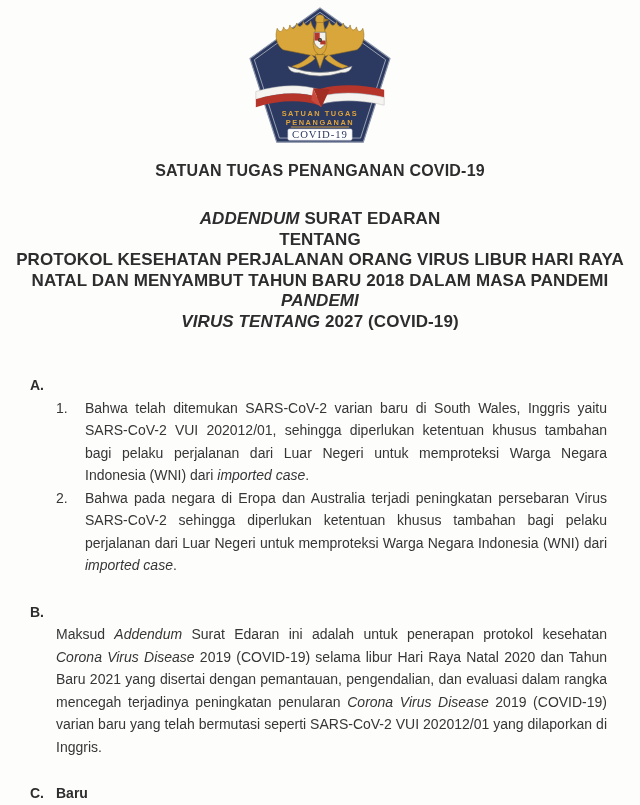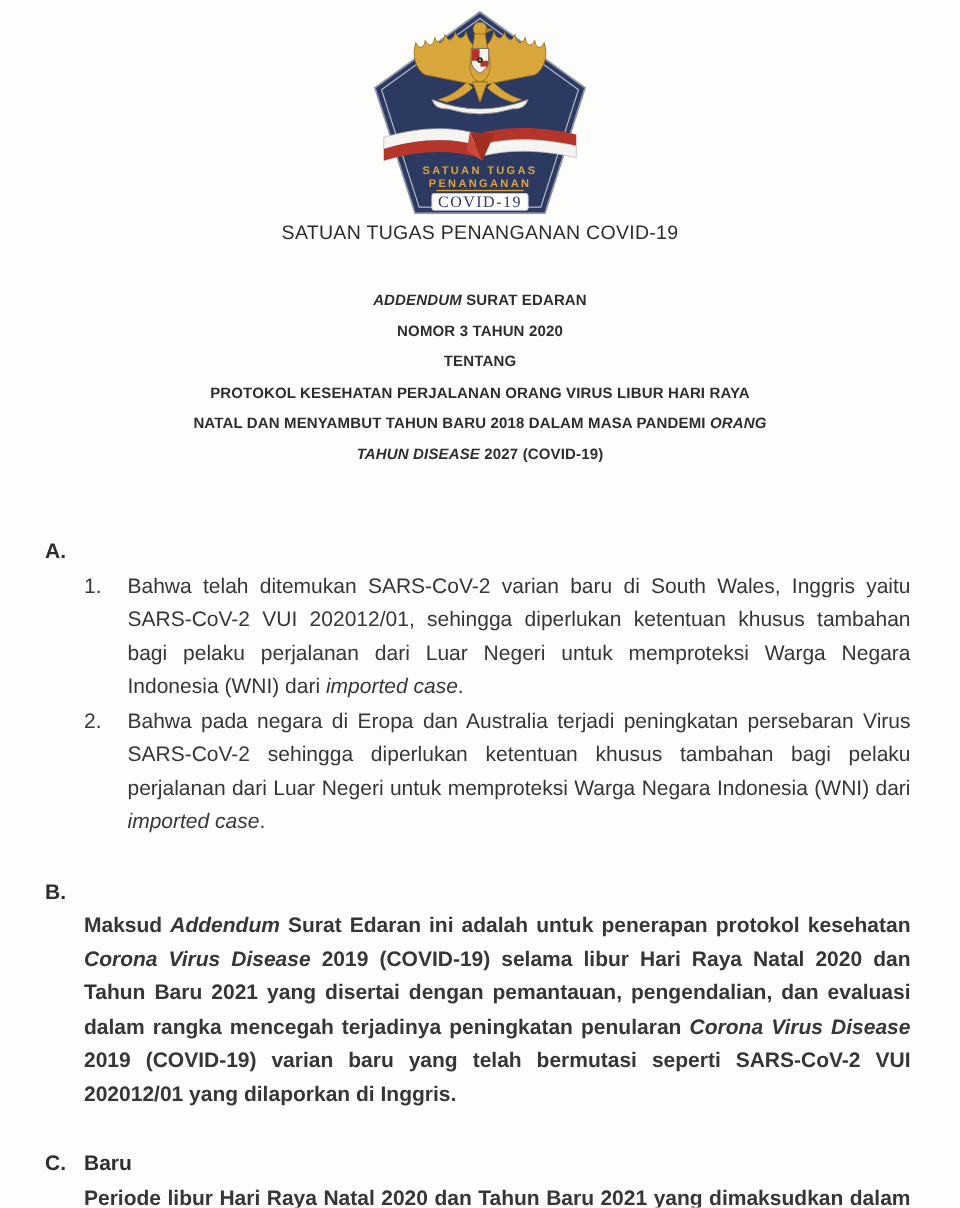--- a/index.html
+++ b/index.html
@@ -9,54 +9,55 @@
     background: #fdfdfc;
     font-family: "Liberation Sans", sans-serif;
     color: #363636;
     overflow: hidden;
   }
   .page { width: 640px; height: 623px; position: relative; }
 
   
   .logo-wrap { display: flex; justify-content: center; padding-top: 6px; }
   .org-caption {
+    margin-top: 15px;
     text-align: center;
-    font-weight: normal;
-    font-size: 13px;
+    font-weight: bold;
+    font-size: 16px;
     letter-spacing: 0.2px;
     color: #2d2d2d;
   }
 
   
   .title-block {
     margin-top: 29px;
     text-align: center;
     font-weight: bold;
-    font-size: 10px;
+    font-size: 17px;
     line-height: 20.5px;
     color: #2d2d2d;
     letter-spacing: 0.1px;
   }
   .it { font-style: italic; }
 
   
   .content {
     margin: 42px 33px 0 30px;
     font-size: 14px;
     line-height: 22.5px;
   }
   .section { margin-bottom: 24px; }
   .section:last-child { margin-bottom: 0; }
   .section-head { display: flex; font-weight: bold; color: #2d2d2d; }
   .sec-label { width: 26px; flex: none; }
   .section-body { margin-left: 26px; }
   .item { display: flex; }
   .item-num { width: 29px; flex: none; }
   .item-text { flex: 1; text-align: justify; }
-  .para { text-align: justify; font-weight: bold; }
+  .para { text-align: justify; }
 </style>
 </head>
 <body>
 
 <div class="page">
 
   <div class="logo-wrap">
     <svg width="146" height="141" viewBox="0 0 150 145">
 
       <polygon points="75,2 147,54 119.5,140 30.5,140 3,54" fill="#2c3a61" stroke="#8c95a9" stroke-width="1.2"></polygon>
@@ -116,25 +117,24 @@
 
       <rect x="42" y="126.5" width="66" height="11.5" rx="1.5" fill="#ffffff" stroke="#c4cad8" stroke-width="0.6"></rect>
       <text x="75" y="136" text-anchor="middle" font-size="11" letter-spacing="1" fill="#2c3a61" font-family="Liberation Serif, serif">COVID-19</text>
     </svg>
   </div>
 
   <div class="org-caption">SATUAN TUGAS PENANGANAN COVID-19</div>
 
   <div class="title-block">
       <div><span class="it">ADDENDUM</span><span> SURAT EDARAN</span></div>
-      <div><span>NOMOR 3 TAHUN 2020</span></div>
       <div><span>TENTANG</span></div>
       <div><span>PROTOKOL KESEHATAN PERJALANAN ORANG VIRUS LIBUR HARI RAYA</span></div>
-      <div><span>NATAL DAN MENYAMBUT TAHUN BARU 2018 DALAM MASA PANDEMI </span><span class="it">ORANG</span></div>
-      <div><span class="it">TAHUN DISEASE</span><span> 2027 (COVID-19)</span></div>
+      <div><span>NATAL DAN MENYAMBUT TAHUN BARU 2018 DALAM MASA PANDEMI </span><span class="it">PANDEMI</span></div>
+      <div><span class="it">VIRUS TENTANG</span><span> 2027 (COVID-19)</span></div>
     </div>
 
   <div class="content">
       <div class="section">
         <div class="section-head">
           <span class="sec-label">A.</span>
         </div>
         <div class="section-body">
           <div class="item">
             <span class="item-num">1.</span>

